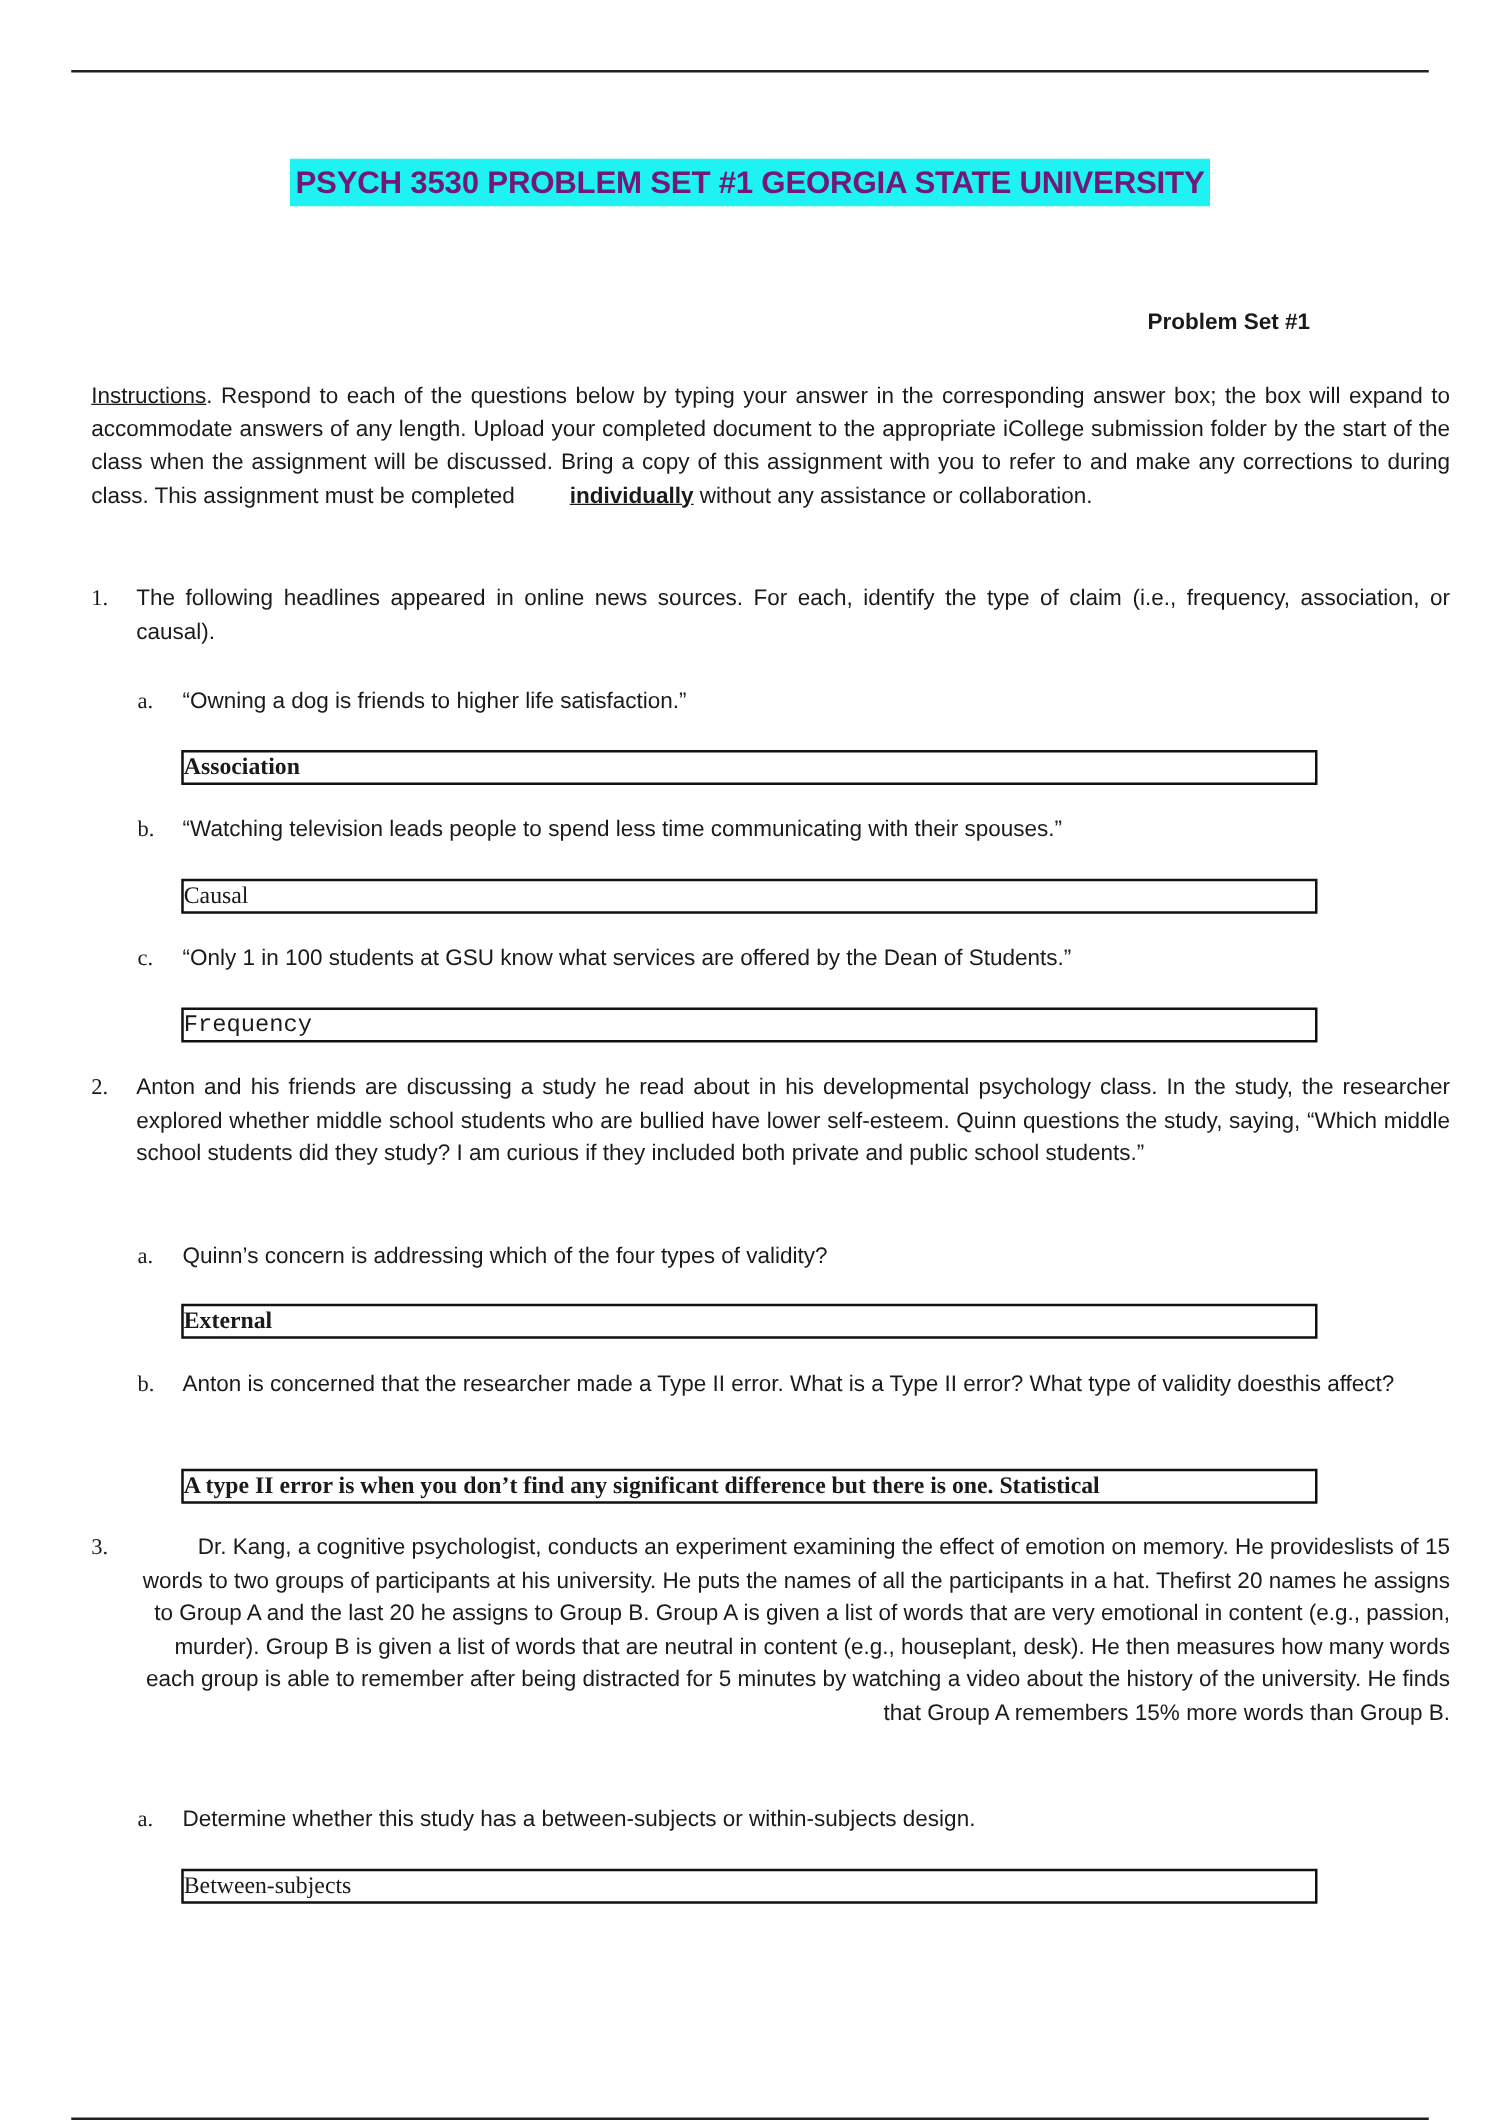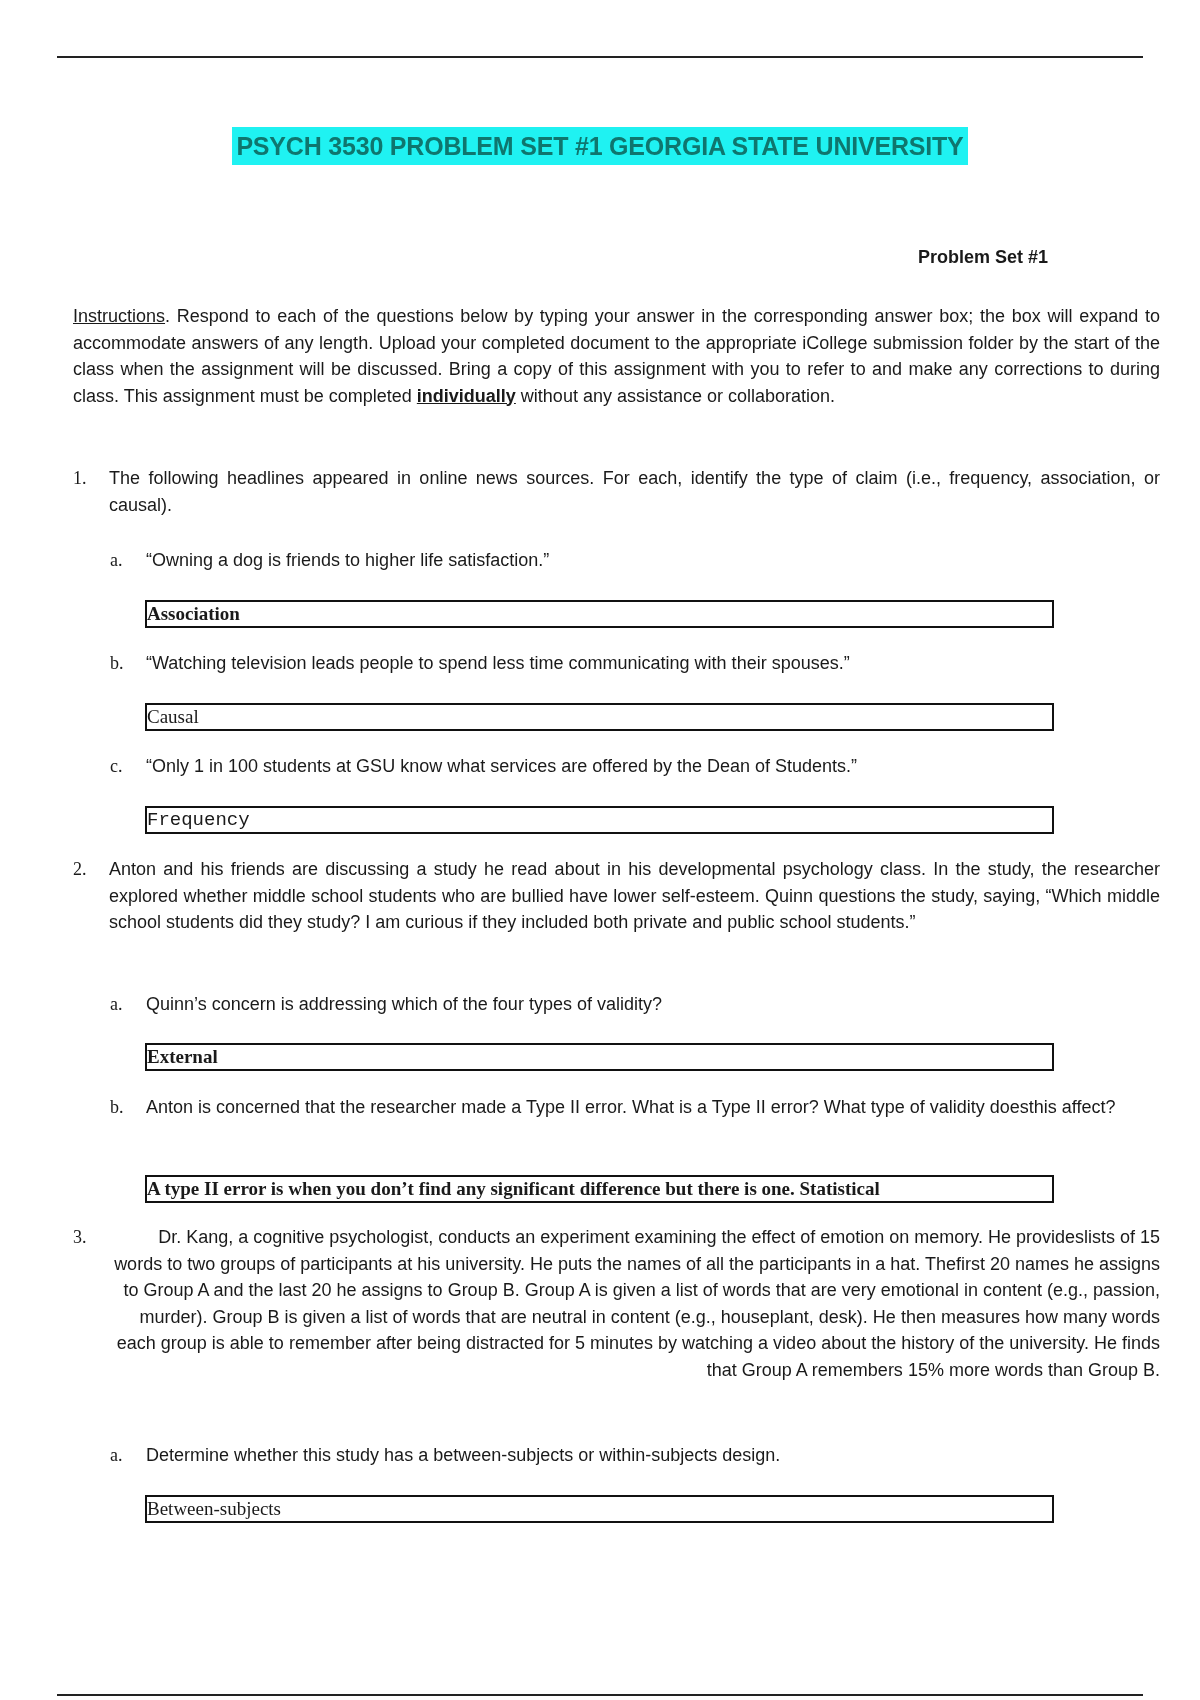--- a/index.html
+++ b/index.html
@@ -3,27 +3,27 @@
 <meta charset="utf-8">
 <style>
   html, body { margin: 0; padding: 0; background: #ffffff; }
   body { width: 1200px; height: 1700px; position: relative; overflow: hidden;
          font-family: "Liberation Sans", sans-serif; color: #1a1a1a; }
   .rule { position: absolute; left: 57px; width: 1086px; height: 2px; background: #222; }
   .rule.top { top: 56px; }
   .rule.bottom { top: 1694px; }
   .title-wrap { position: absolute; top: 127px; left: 0; width: 1200px; text-align: center; }
   .title { display: inline-block; background: #1ff2f2; font-weight: bold; font-size: 25px;
-           padding: 5px 4px 4px 4px; color: #0f766e; letter-spacing: -0.2px; }
+           padding: 5px 4px 4px 4px; color: #701a75; letter-spacing: -0.2px; }
   .subtitle { position: absolute; top: 247px; left: 0; width: 1048px; text-align: right;
               font-weight: bold; font-size: 18px; }
   .instructions { position: absolute; top: 303px; left: 73px; width: 1087px;
                   font-size: 18px; line-height: 26.5px; text-align: justify; }
   .u { text-decoration: underline; }
-  .ub { text-decoration: underline; font-weight: bold; }
+  .ub { text-decoration: underline; font-weight: bold; margin-left: 39px; }
   .q { position: absolute; left: 73px; width: 1087px; font-size: 18px; line-height: 26.5px; }
   .q .num { position: absolute; left: 0; top: 0; font-family: "Liberation Serif", serif; }
   .q .text { margin-left: 36px; text-align: justify; }
   .q.left .text { text-align: right; }
   .sub { position: absolute; left: 110px; width: 1030px; font-size: 18px; line-height: 26.5px; }
   .sub .letter { position: absolute; left: 0; top: 0; font-family: "Liberation Serif", serif; }
   .sub .text { margin-left: 36px; }
   .answer { position: absolute; left: 145px; width: 905px; height: 24px; border: 2px solid #111;
             font-family: "Liberation Serif", serif; font-size: 19px; line-height: 24px;
             box-sizing: content-box; white-space: nowrap; overflow: hidden; }

